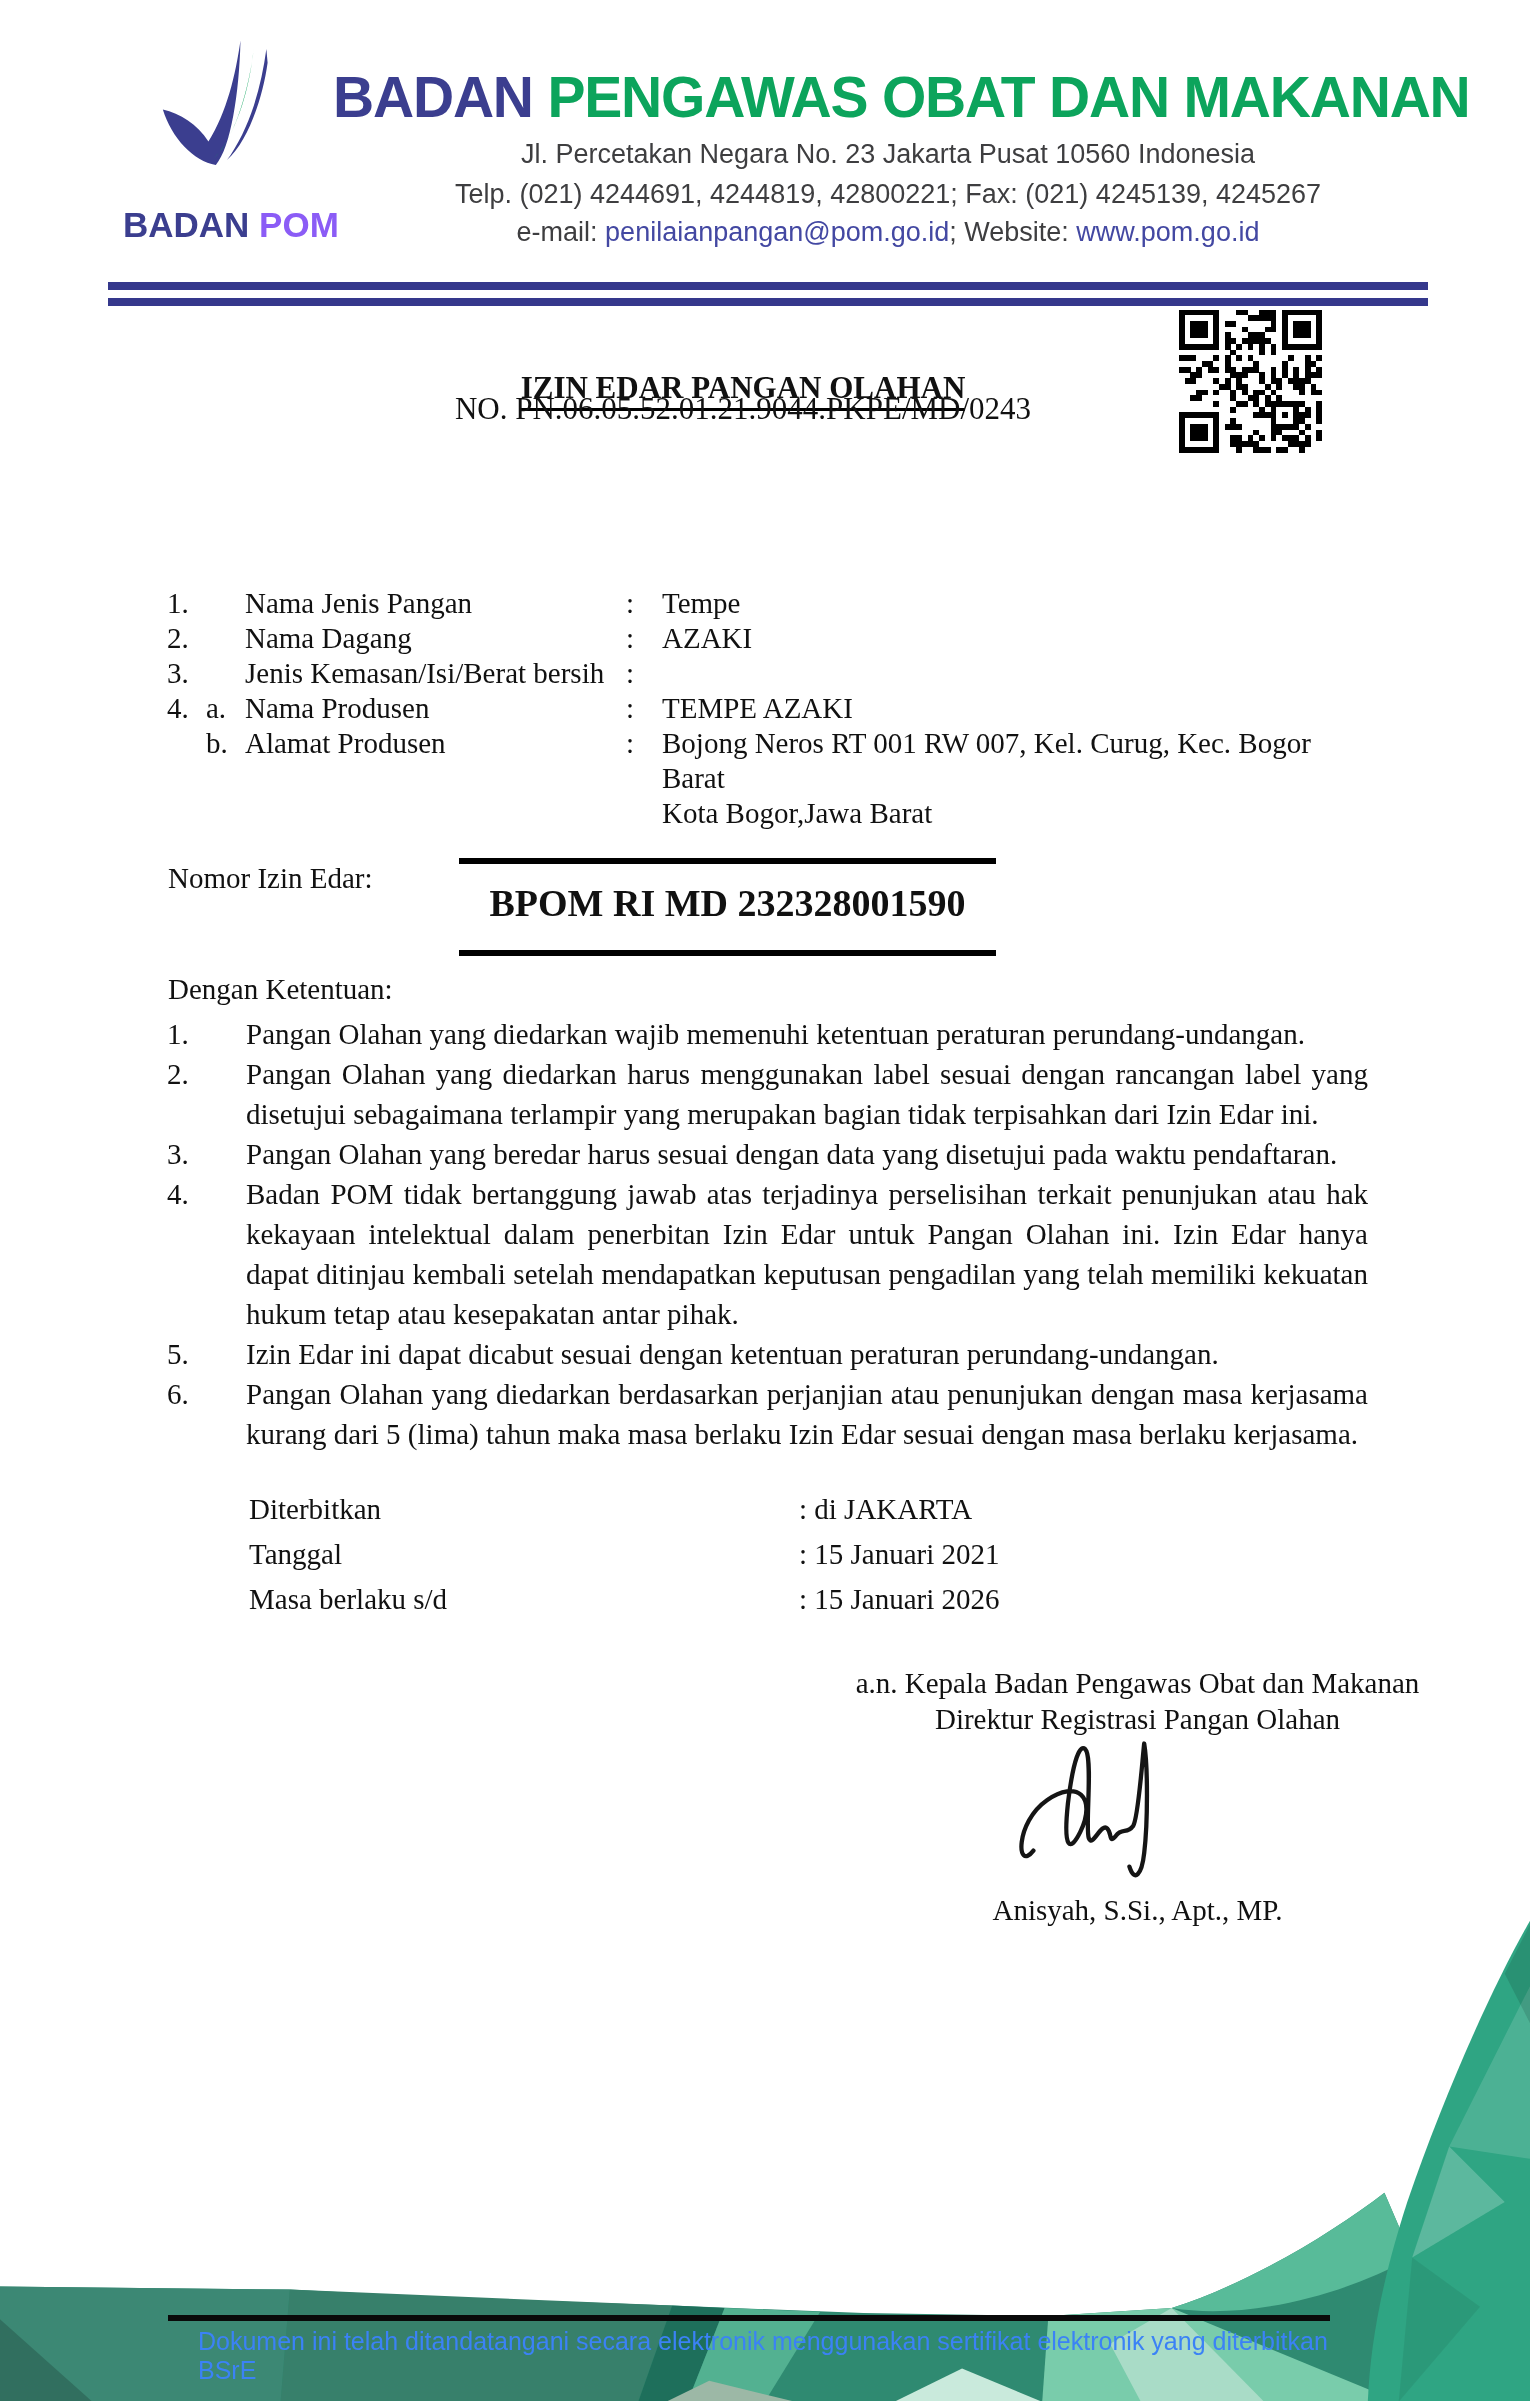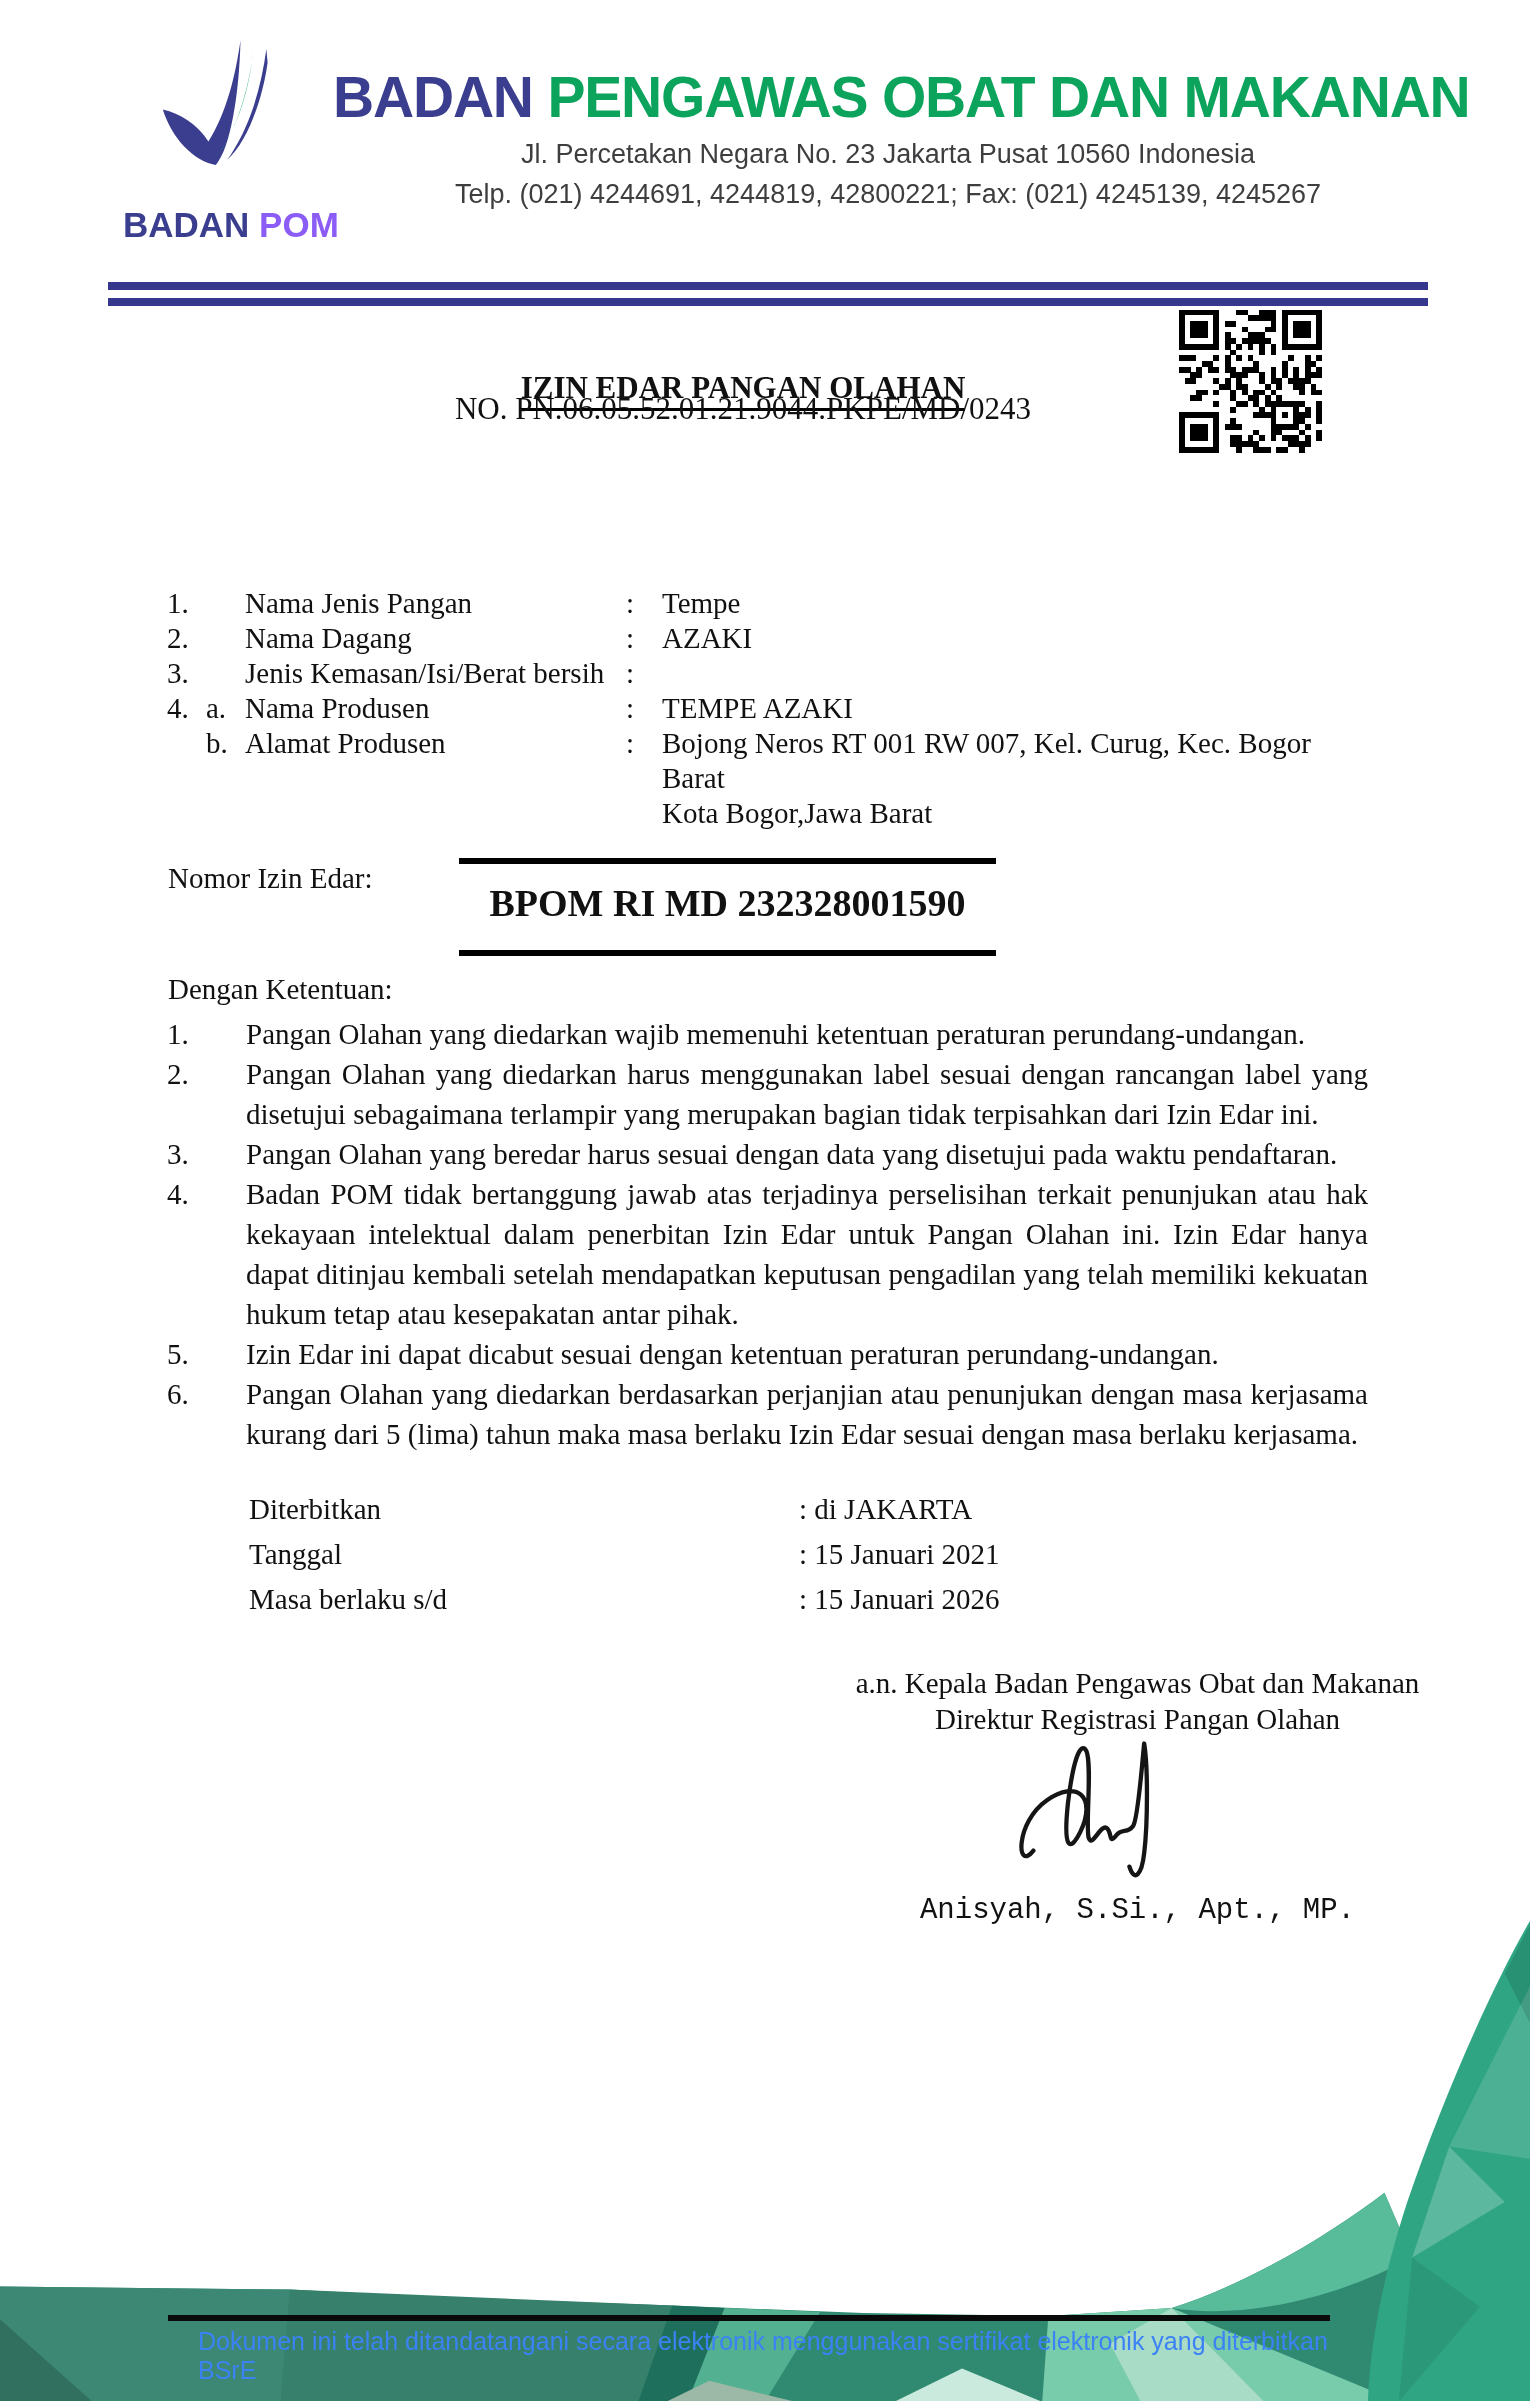--- a/index.html
+++ b/index.html
@@ -66,21 +66,21 @@
   
   .issued{position:absolute;left:249px;top:1495px;width:1116px;font-size:29px;}
   .irow{display:flex;line-height:29px;margin-bottom:16px;gap:32px;}
   .i-label{flex:0 0 518px;}
   .i-value{flex:1 1 auto;}
 
   
   .sig-block{position:absolute;left:826px;top:1665px;width:623px;text-align:center;
              font-size:29px;line-height:36px;}
   .sig-svg{position:absolute;left:1011px;top:1730px;width:259px;height:160px;}
-  .sig-name{position:absolute;left:826px;top:1894px;width:623px;text-align:center;font-size:29px;font-family:Liberation Mono, monospace;}
+  .sig-name{position:absolute;left:826px;top:1894px;width:623px;text-align:center;font-size:29px;}
 
   
   .footer-svg{position:absolute;left:0;top:1912px;width:1530px;height:490px;}
   .footer-rule{position:absolute;left:168px;top:2315px;width:1162px;height:6.2px;background:#0a0a0a;z-index:2;}
   .footer-note{position:absolute;left:198px;top:2327px;width:1162px;z-index:2;
                font-family:"Liberation Sans","DejaVu Sans",sans-serif;font-size:25px;color:#3b82f6;}
 </style>
 </head>
 <body>
 
@@ -89,20 +89,21 @@
   <svg class="logo-svg" viewBox="0 0 240 258">
     <path d="M150,4 C142,60 128,120 98,168 C80,140 52,122 24,116 C38,162 74,200 110,206 C134,178 148,90 150,4 Z" fill="#3b3e8f"></path>
     <path d="M172,12 C166,70 152,130 120,180 L106,196 C138,166 160,96 170,30 Z" fill="#0ca45c"></path>
     <path d="M192,18 C184,76 168,138 134,190 L128,198 C162,168 186,98 194,40 Z" fill="#3b3e8f"></path>
   </svg>
   <div class="logo-text"><span class="b">BADAN </span><span class="g">POM</span></div>
 
   <div class="hdr-title"><span class="b">BADAN </span><span class="g">PENGAWAS OBAT DAN MAKANAN</span></div>
   <div class="hdr-line hdr-addr">Jl. Percetakan Negara No. 23 Jakarta Pusat 10560 Indonesia</div>
   <div class="hdr-line hdr-telp">Telp. (021) 4244691, 4244819, 42800221; Fax: (021) 4245139, 4245267</div>
+  <div class="hdr-line hdr-mail"><span>e-mail: </span><a href="#">penilaianpangan@pom.go.id</a><span>; Website: </span><a href="#">www.pom.go.id</a></div>
 
   <div class="rule-navy rule1"></div>
   <div class="rule-navy rule2"></div>
 
   <svg id="qr" class="qr-svg" viewBox="0 0 25 25">
       <rect x="0" y="0" width="1.02" height="1.02" fill="#000"></rect>
       <rect x="1" y="0" width="1.02" height="1.02" fill="#000"></rect>
       <rect x="2" y="0" width="1.02" height="1.02" fill="#000"></rect>
       <rect x="3" y="0" width="1.02" height="1.02" fill="#000"></rect>
       <rect x="4" y="0" width="1.02" height="1.02" fill="#000"></rect>

